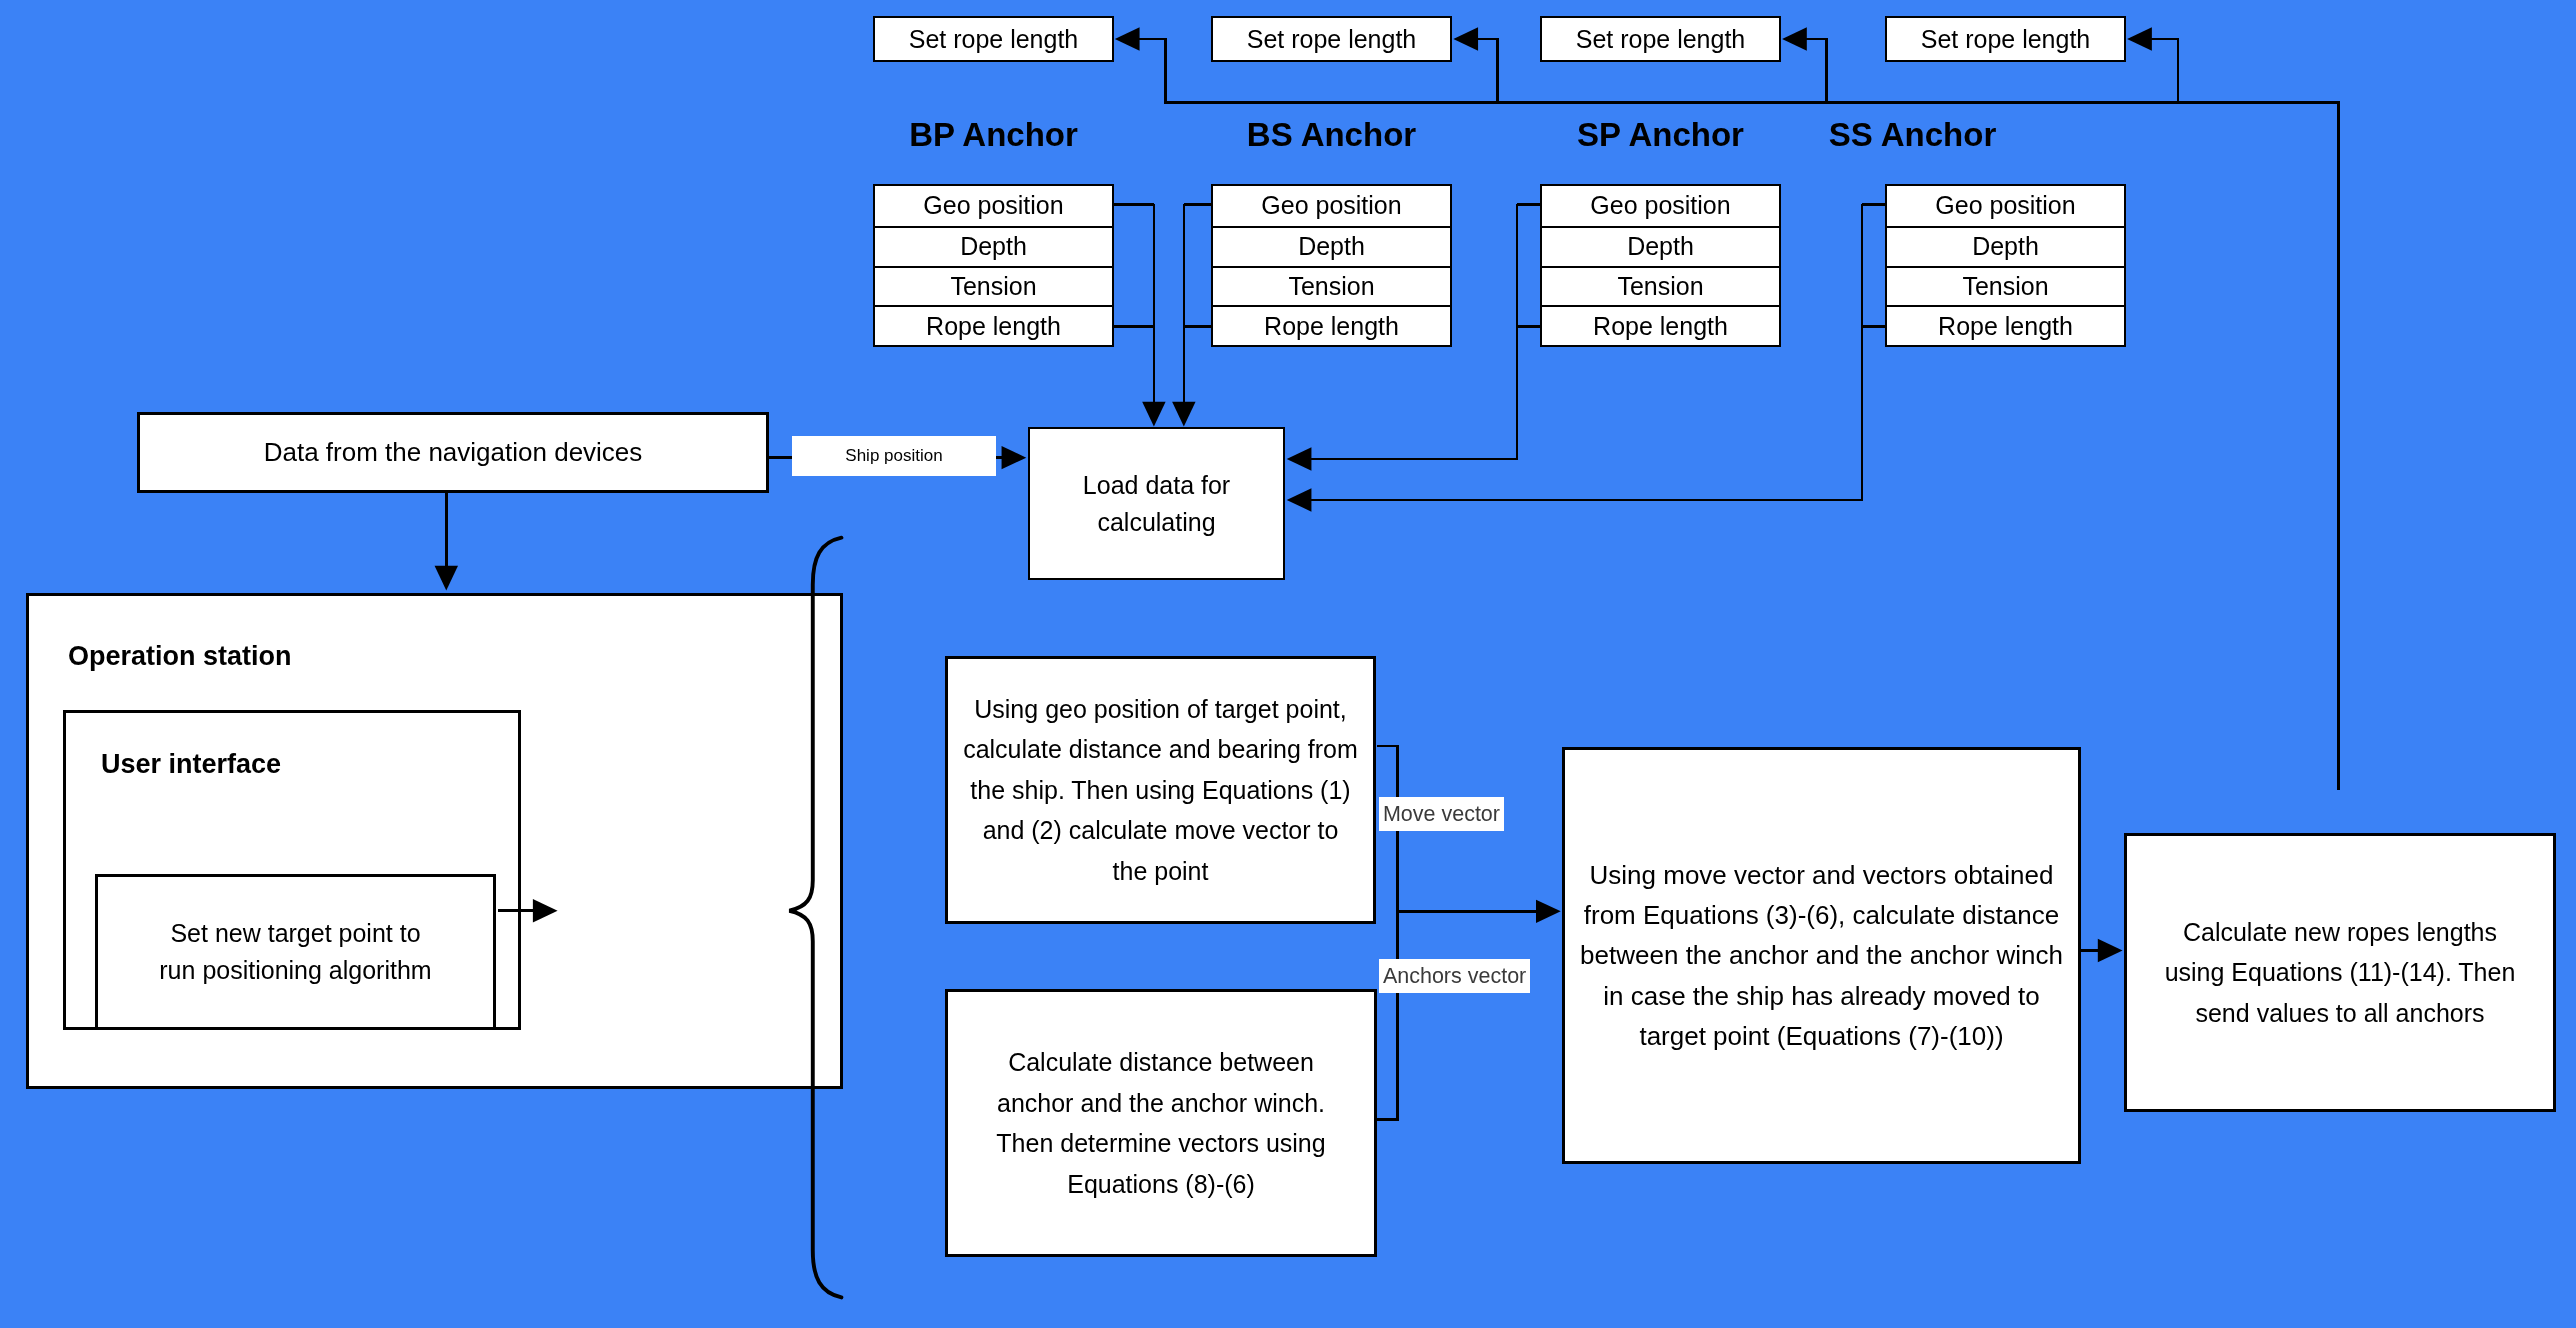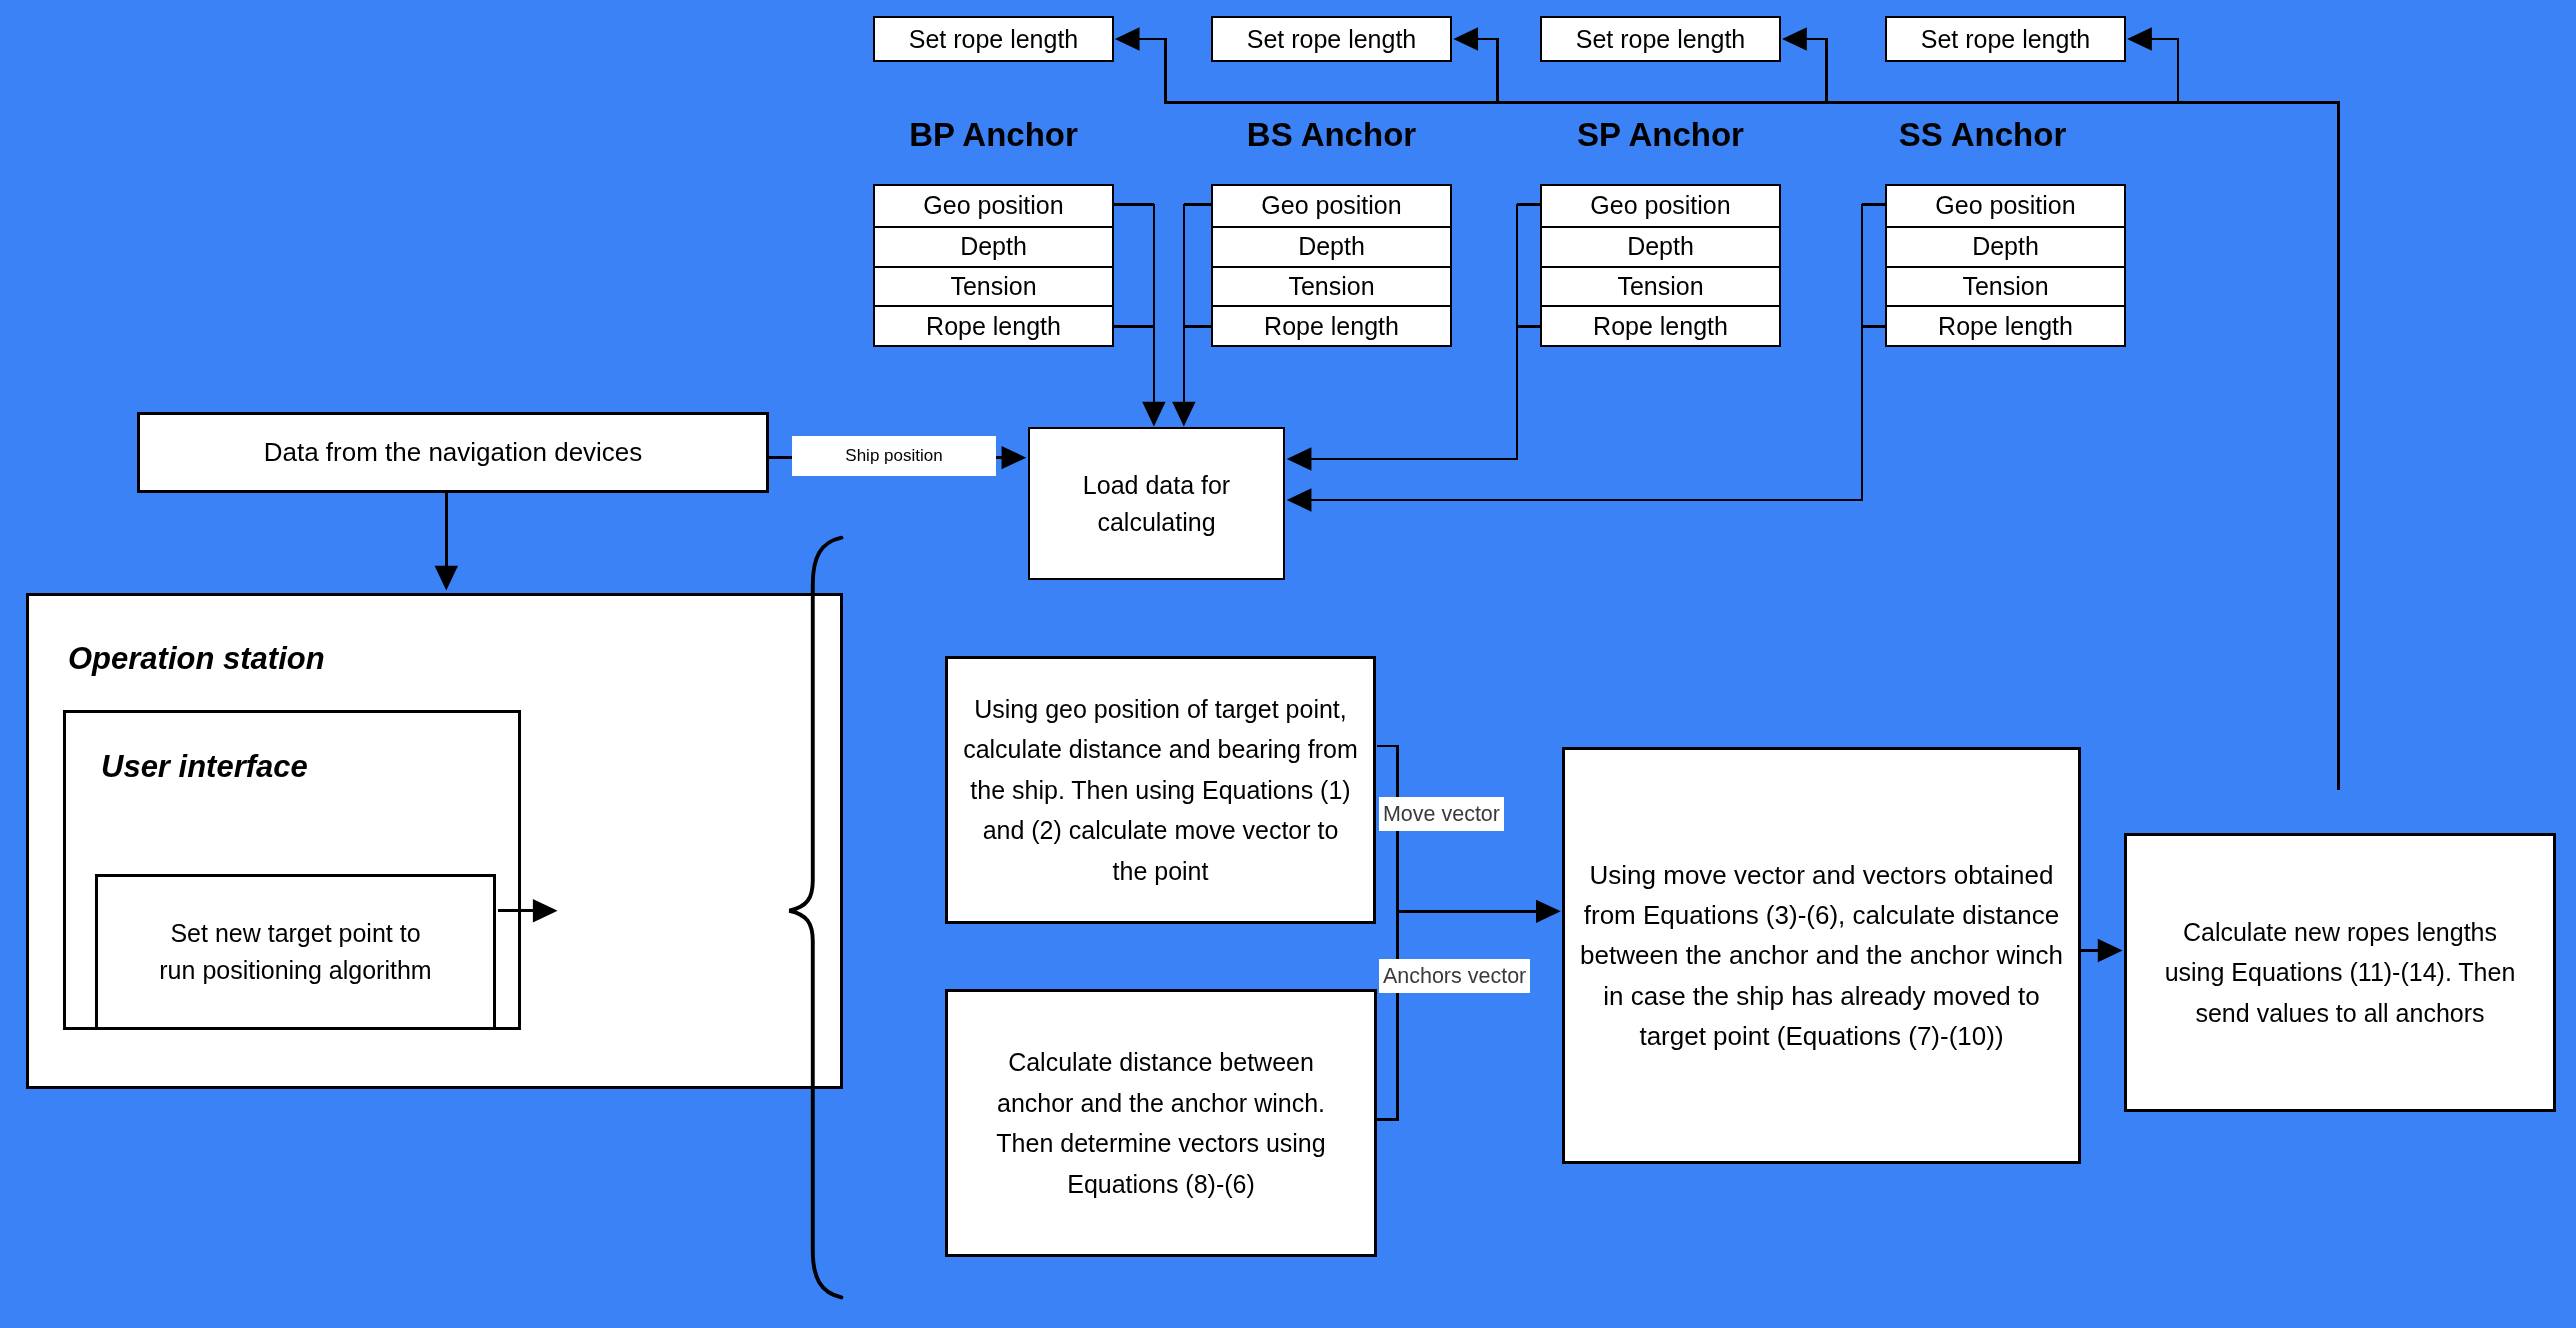--- a/index.html
+++ b/index.html
@@ -27,21 +27,21 @@
     background: #fff; border: 2.6px solid #000;
     display: grid; grid-template-rows: repeat(4, 1fr);
   }
   .trow {
     display: flex; align-items: center; justify-content: center;
     font-size: 25px;
   }
   .trow + .trow { border-top: 2.6px solid #000; }
 
   .container-label {
-    position: absolute; font-weight: bold; font-size: 31px; font-style: italic;
+    position: absolute; font-weight: bold; font-size: 27px;
   }
 
   .float-label {
     position: absolute; background: #fff; font-size: 17px;
     display: flex; align-items: center; justify-content: center;
     text-align: center;
   }
   .small-label {
     position: absolute; background: #fff; font-size: 21.5px; color: #3a3a3a;
     display: flex; align-items: center; padding: 0 3.9px; height: 34px;
@@ -61,21 +61,21 @@
 <div id="canvas">
 
   <div class="box" style="left:873px;top:16.3px;width:241px;height:46px">Set rope length</div>
   <div class="box" style="left:1211px;top:16.3px;width:241px;height:46px">Set rope length</div>
   <div class="box" style="left:1540px;top:16.3px;width:241px;height:46px">Set rope length</div>
   <div class="box" style="left:1885px;top:16.3px;width:241px;height:46px">Set rope length</div>
 
   <div class="anchor-title" style="left:873px;top:115px;width:241px">BP Anchor</div>
   <div class="anchor-title" style="left:1211px;top:115px;width:241px">BS Anchor</div>
   <div class="anchor-title" style="left:1540px;top:115px;width:241px">SP Anchor</div>
-  <div class="anchor-title" style="left:1862px;top:115px;width:241px">SS Anchor</div>
+  <div class="anchor-title" style="left:1792px;top:115px;width:241px">SS Anchor</div>
 
   <div class="tbl" style="left:873px;top:184px;width:241px;height:163px">
     <div class="trow">Geo position</div>
     <div class="trow">Depth</div>
     <div class="trow">Tension</div>
     <div class="trow">Rope length</div>
   </div>
   <div class="tbl" style="left:1211px;top:184px;width:241px;height:163px">
     <div class="trow">Geo position</div>
     <div class="trow">Depth</div>

